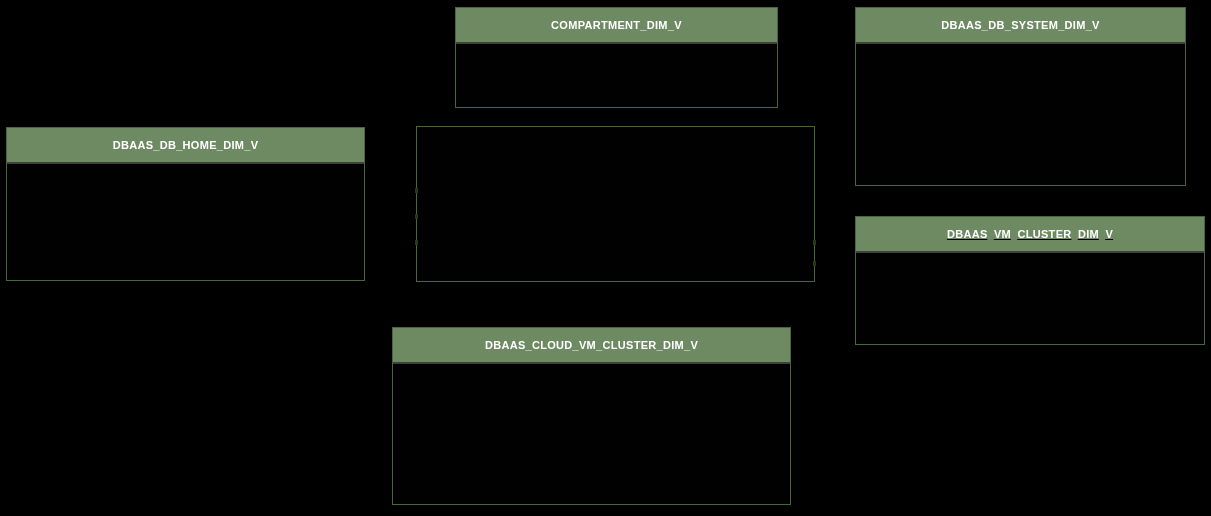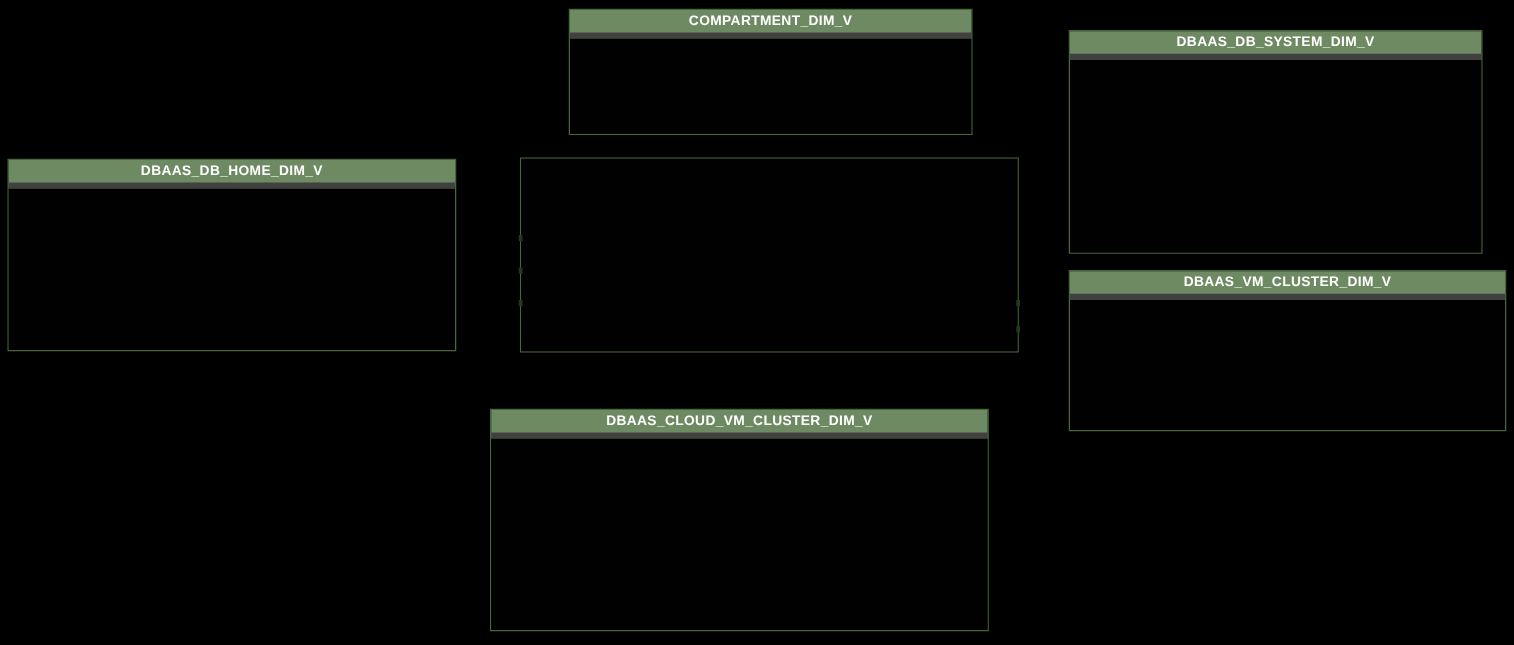--- a/index.html
+++ b/index.html
@@ -18,23 +18,23 @@
   .entity {
     position: absolute;
     box-sizing: border-box;
     border: 1px solid #48653c;
     background: #000000;
     display: flex;
     flex-direction: column;
   }
   .entity-header {
     box-sizing: border-box;
-    height: 23px;
+    height: 36px;
     background: #6e8a62;
-    border-bottom: 5px solid #404040;
+    border-bottom: 2px solid #404040;
     display: flex;
     align-items: center;
     justify-content: center;
     flex: 0 0 auto;
   }
   .entity-title {
     color: #ffffff;
     font-size: 11px;
     font-weight: bold;
     letter-spacing: 0.3px;
@@ -55,37 +55,37 @@
 </head>
 <body>
 
 <div id="canvas">
     <div class="entity" style="left: 455px; top: 7px; width: 323px; height: 101px; border-color: rgb(72, 101, 60);">
     <div class="entity-header" style="background: rgb(110, 138, 98);">
       <span class="entity-title" style="color: rgb(255, 255, 255);">COMPARTMENT_DIM_V</span>
     </div>
     <div class="entity-body" style="background: rgb(1, 1, 1);"></div>
   </div>
-    <div class="entity" style="left: 855px; top: 24px; width: 331px; height: 179px; border-color: rgb(72, 101, 60);">
+    <div class="entity" style="left: 855px; top: 7px; width: 331px; height: 179px; border-color: rgb(72, 101, 60);">
     <div class="entity-header" style="background: rgb(110, 138, 98);">
       <span class="entity-title" style="color: rgb(255, 255, 255);">DBAAS_DB_SYSTEM_DIM_V</span>
     </div>
     <div class="entity-body" style="background: rgb(1, 1, 1);"></div>
   </div>
     <div class="entity" style="left: 6px; top: 127px; width: 359px; height: 154px; border-color: rgb(72, 101, 60); justify-content: flex-end;">
     <div class="entity-header" style="background: rgb(110, 138, 98);">
       <span class="entity-title" style="color: rgb(255, 255, 255);">DBAAS_DB_HOME_DIM_V</span>
     </div>
     <div class="entity-body" style="background: rgb(1, 1, 1);"></div>
   </div>
     <div class="entity" style="left: 416px; top: 126px; width: 399px; height: 156px; border-color: rgb(72, 101, 60);">
     <div class="entity-body" style="background: rgb(1, 1, 1);"></div>
   </div>
     <div class="entity" style="left: 855px; top: 216px; width: 350px; height: 129px; border-color: rgb(72, 101, 60);">
-    <div class="entity-header" style="background: rgb(110, 138, 98);">
+    <div class="entity-header" style="background: rgb(110, 138, 98); text-decoration: underline;">
       <span class="entity-title" style="color: rgb(255, 255, 255);">DBAAS_VM_CLUSTER_DIM_V</span>
     </div>
     <div class="entity-body" style="background: rgb(1, 1, 1);"></div>
   </div>
     <div class="entity" style="left: 392px; top: 327px; width: 399px; height: 178px; border-color: rgb(72, 101, 60);">
     <div class="entity-header" style="background: rgb(110, 138, 98);">
       <span class="entity-title" style="color: rgb(255, 255, 255);">DBAAS_CLOUD_VM_CLUSTER_DIM_V</span>
     </div>
     <div class="entity-body" style="background: rgb(1, 1, 1);"></div>
   </div>

